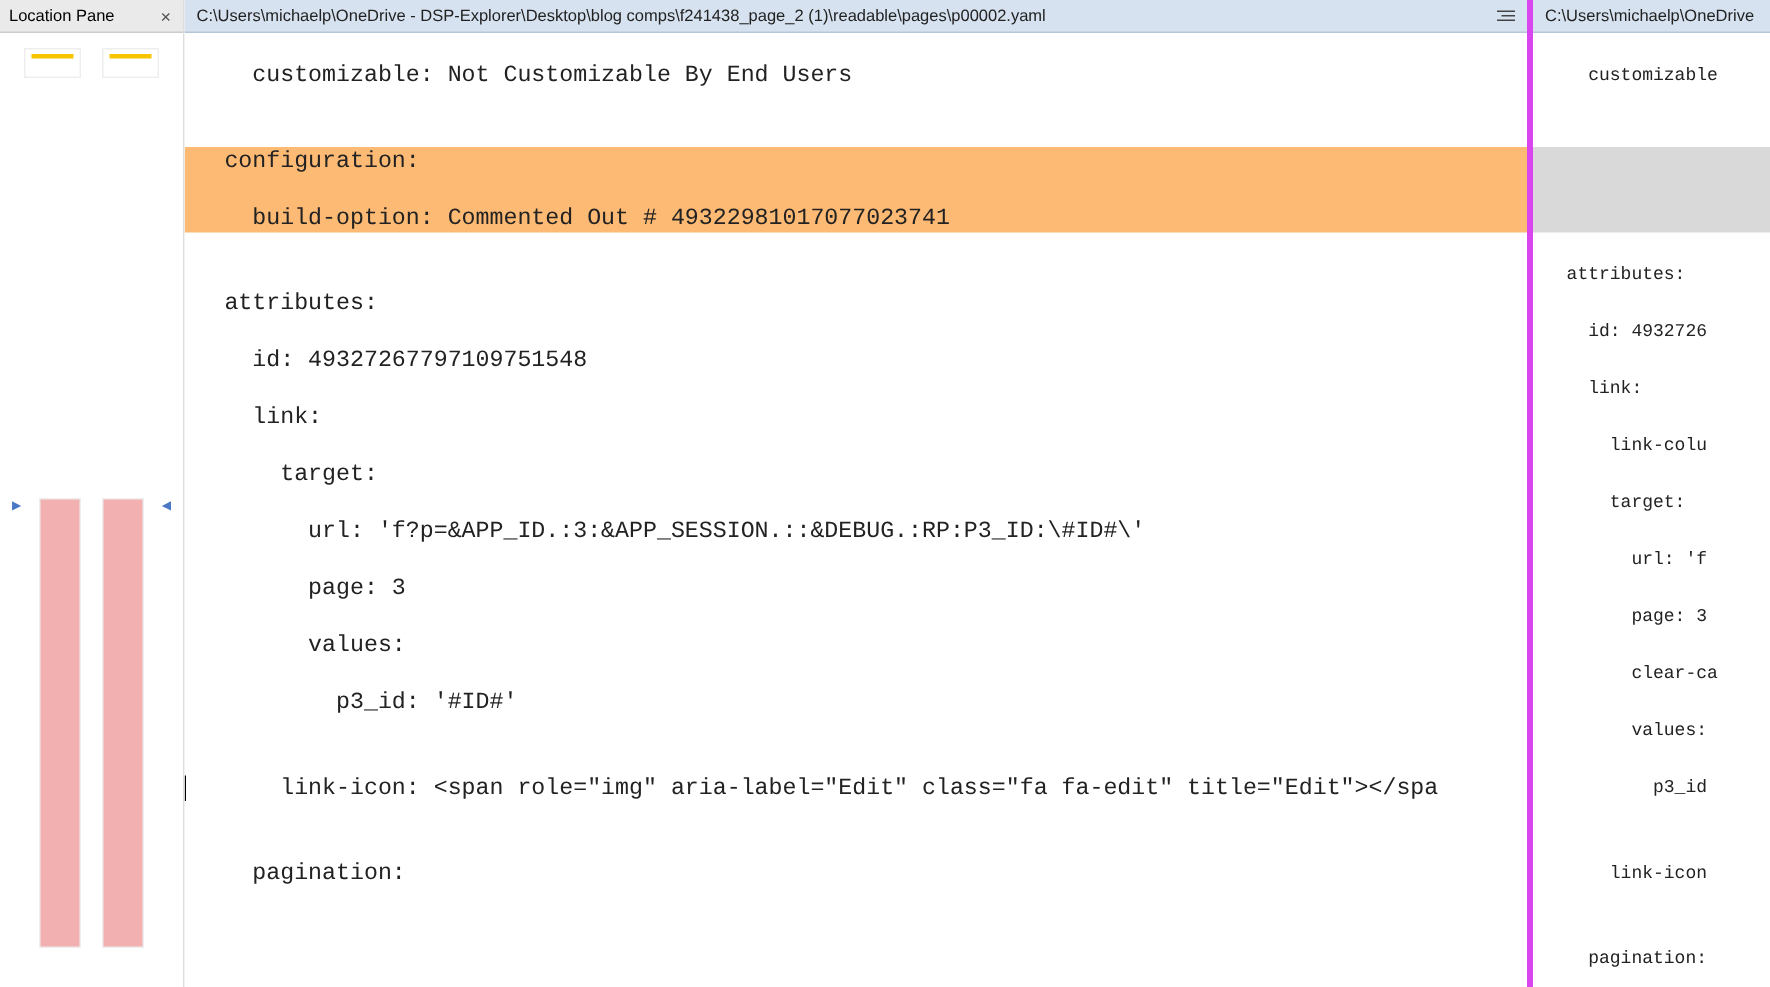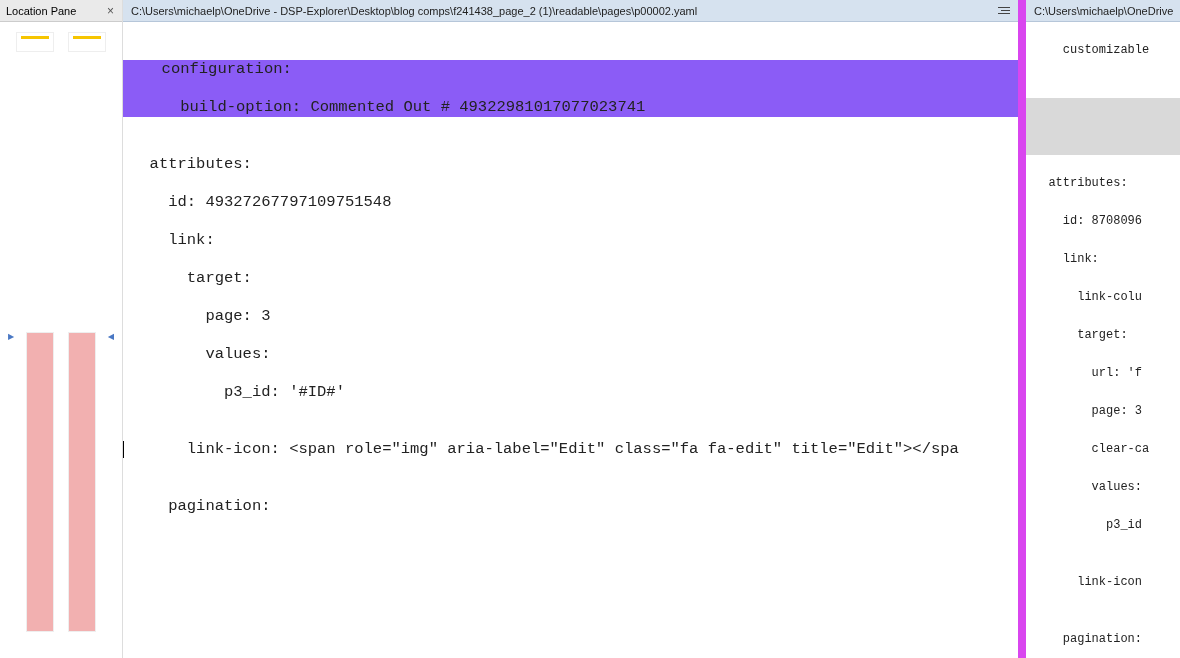--- a/index.html
+++ b/index.html
@@ -19,35 +19,35 @@
 .loc-diff-row { display: flex; align-items: flex-start; justify-content: space-between; position:relative; height:300px;}
 .loc-arrow { font-size: 8px; color: #4a78c4; width: 8px; margin-top:0px;}
 .loc-arrow.left { transform: scaleX(-1); }
 .loc-bars { display: flex; gap: 14px; height: 100%; }
 .loc-bar { width: 28px; height: 100%; background: #f2b0b0; border: 1px solid #eee; }
 
 
 .editors { flex: 1; display: flex; }
 .editor { display: flex; flex-direction: column; overflow: hidden; }
 .editor.left { flex: 0 0 895px; }
-.editor.right { flex: 1; border-left: 8px solid #d946ef; }
+.editor.right { flex: 1; border-left: 4px solid #d946ef; }
 
 .editor-tab { height: 22px; background: #d6e2ef; border-bottom: 1px solid #b6c6d9; display: flex; align-items: center; padding: 0 8px; font-size: 11px; gap: 6px; overflow: hidden; }
 .editor-tab .path { flex: 1; white-space: nowrap; overflow: hidden; text-overflow: clip; color: #222; }
 .editor-tab .menu-icon { width: 14px; display: flex; flex-direction: column; gap: 2px; align-items:flex-end;}
 .editor-tab .menu-icon span { display:block; height:1px; background:#444; }
 .editor-tab .menu-icon span:nth-child(1){width:12px;}
 .editor-tab .menu-icon span:nth-child(2){width:9px;}
 .editor-tab .menu-icon span:nth-child(3){width:12px;}
 
 .editor-body { flex: 1; font-family: Consolas, "Courier New", monospace; font-size: 15.5px; line-height: 19px; color: #222; white-space: pre; overflow: hidden; position: relative; background: #fff;}
 .editor.right .editor-body { font-size: 12px; }
 
 .line { padding-left: 8px; }
-.hl { background: #8b5cf6; display: block; padding-left: 20px; }
+.hl { background: #fdba74; display: block; padding-left: 8px; }
 .hl .line { padding-left: 0; }
 .gray { background: #d9d9d9; display:block; padding-left:8px; min-height:57px;}
 
 .caret-line { position: relative; }
 .caret-line::before { content:""; position:absolute; left:0; top:1px; width:1px; height:17px; background:#000;}
 
 </style>
 </head>
 <body>
 
@@ -84,28 +84,30 @@
     <div class="editor left">
       <div class="editor-tab">
         <span class="path">C:\Users\michaelp\OneDrive - DSP-Explorer\Desktop\blog comps\f241438_page_2 (1)\readable\pages\p00002.yaml</span>
         <div class="menu-icon">
             <span></span>
             <span></span>
             <span></span>
           </div>
       </div>
       <div class="editor-body">
+<div class="line">    customizable: Not Customizable By End Users</div>
 <div class="line"></div>
 <span class="hl"><div class="line">  configuration:</div>
 <div class="line">    build-option: Commented Out # 49322981017077023741</div></span>
 <div class="line"></div>
 <div class="line">  attributes:</div>
 <div class="line">    id: 49327267797109751548</div>
 <div class="line">    link:</div>
 <div class="line">      target:</div>
+<div class="line">        url: 'f?p=&amp;APP_ID.:3:&amp;APP_SESSION.::&amp;DEBUG.:RP:P3_ID:\#ID#\'</div>
 <div class="line">        page: 3</div>
 <div class="line">        values:</div>
 <div class="line">          p3_id: '#ID#'</div>
 <div class="line"></div>
 <div class="line caret-line">      link-icon: &lt;span role="img" aria-label="Edit" class="fa fa-edit" title="Edit"&gt;&lt;/spa</div>
 <div class="line"></div>
 <div class="line">    pagination:</div>
 
 
 <div class="line"></div>
@@ -125,21 +127,21 @@
 
     <div class="editor right">
       <div class="editor-tab">
         <span class="path">C:\Users\michaelp\OneDrive</span>
       </div>
       <div class="editor-body">
 <div class="line">    customizable</div>
 <div class="line"></div>
 <span class="gray"></span>
 <div class="line">  attributes:</div>
-<div class="line">    id: 8708096</div>
+<div class="line">    id: 4932726</div>
 <div class="line">    link:</div>
 <div class="line">      link-colu</div>
 <div class="line">      target:</div>
 <div class="line">        url: 'f</div>
 <div class="line">        page: 3</div>
 <div class="line">        clear-ca</div>
 <div class="line">        values:</div>
 <div class="line">          p3_id</div>
 <div class="line"></div>
 <div class="line">      link-icon</div>

